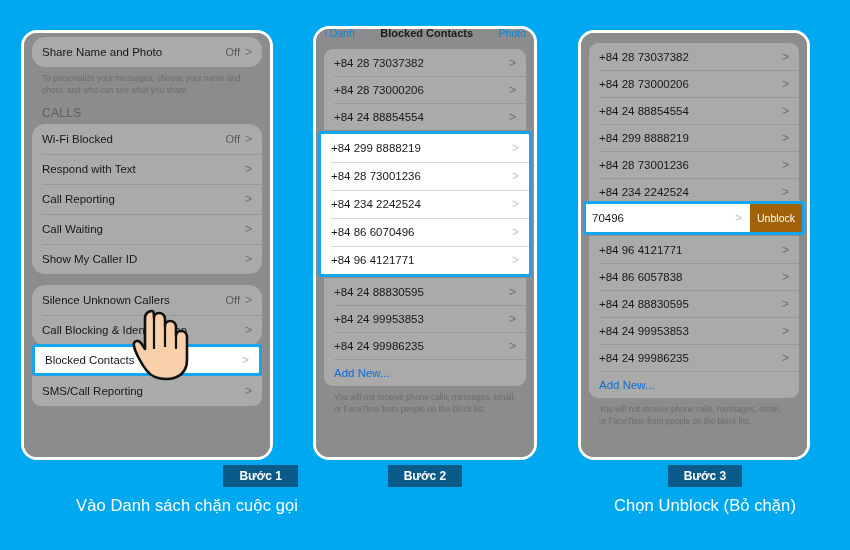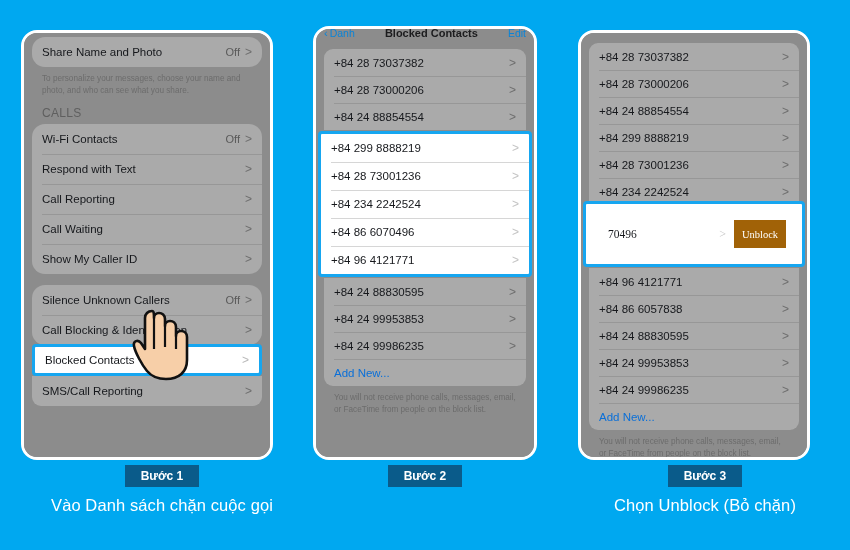--- a/index.html
+++ b/index.html
@@ -102,21 +102,21 @@
 
   .addnew { color: #0a6fd8; font-size: 11.5px; }
 
   
   .hand { position: absolute; pointer-events: none; }
   #hand1 { left: 108px; top: 272px; width: 64px; height: 80px; }
 
   
   .steps { position: absolute; left: 0; top: 465px; width: 850px; height: 85px; }
   .step { position: absolute; text-align: center; }
-  #step1 { left: 17px;   width: 290px; }
+  #step1 { left: 8px;   width: 290px; text-align: right; }
   #step2 { left: 290px; width: 270px; }
   #step3 { left: 560px; width: 290px; }
   .badge {
     display: inline-block;
     background: #0a5b8a; color: #ffffff;
     font-size: 12px; font-weight: bold;
     padding: 4px 16px;
   }
   .caption {
     margin-top: 9px;
@@ -143,21 +143,21 @@
           </span>
         </div>
       </div>
 
       <div class="note">To personalize your messages, choose your name and photo, and who can see what you share.</div>
 
       <div class="group-head">CALLS</div>
 
       <div class="card">
         <div class="row">
-          <span>Wi-Fi Contacts</span>
+          <span>Wi-Fi Blocked</span>
           <span class="right">
             <span>Off</span>
             <span class="chev">&gt;</span>
           </span>
         </div>
         <div class="row">
           <span>Respond with Text</span>
           <span class="right">
             <span class="chev">&gt;</span>
           </span>
@@ -234,21 +234,21 @@
 
   <div class="phone" id="phone2">
     <div class="screen">
 
       <div class="navbar">
         <span class="nav-back">
           <span class="chev-left">‹</span>
           <span>Danh</span>
         </span>
         <span class="nav-title">Blocked Contacts</span>
-        <span>Edit</span>
+        <span>Photo</span>
       </div>
 
       <div style="height:20px"></div>
 
       <div class="card" style="border-radius:9px 9px 0 0">
         <div class="row" style="height:27px">
           <span>+84 28 73037382</span>
           <span class="chev">&gt;</span>
         </div>
         <div class="row" style="height:27px">
@@ -333,21 +333,21 @@
         <div class="row" style="height:27px">
           <span>+84 28 73001236</span>
           <span class="chev">&gt;</span>
         </div>
         <div class="row" style="height:27px">
           <span>+84 234 2242524</span>
           <span class="chev">&gt;</span>
         </div>
       </div>
 
-      <div class="hl" style="margin:-4px -6px 0 -6px; padding:16px;font-family:Liberation Serif, serif;">
+      <div class="hl" style="margin:-4px -6px 0 -6px; padding:0;">
         <div class="swipe-row">
           <span class="swipe-label">
             <span>70496</span>
             <span class="chev" style="color:#c3c3c3">&gt;</span>
           </span>
           <span class="unblock-btn">Unblock</span>
         </div>
       </div>
 
       <div class="card" style="border-radius:0 0 9px 9px; margin-top:1px">

